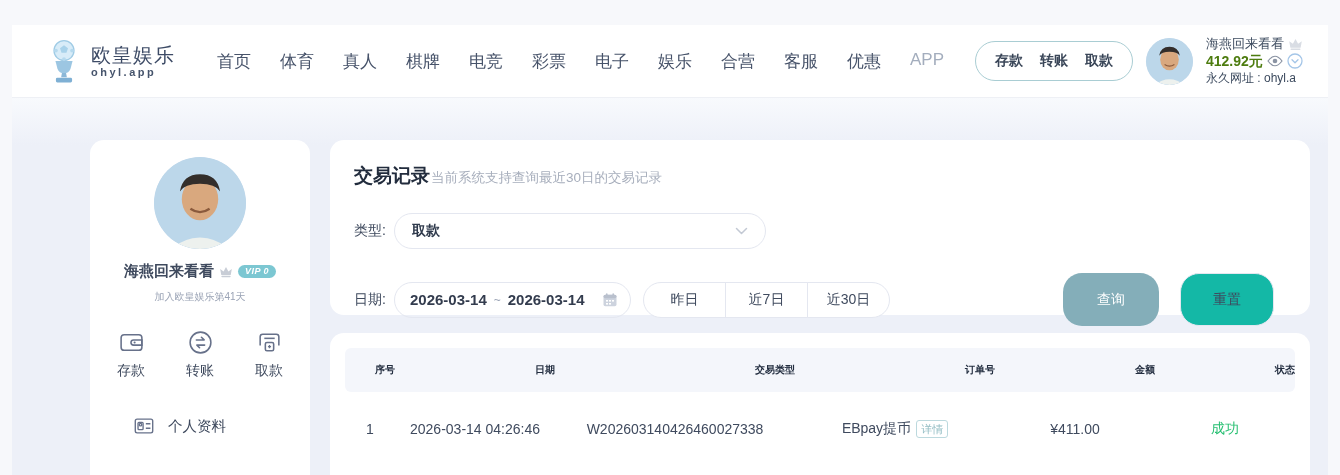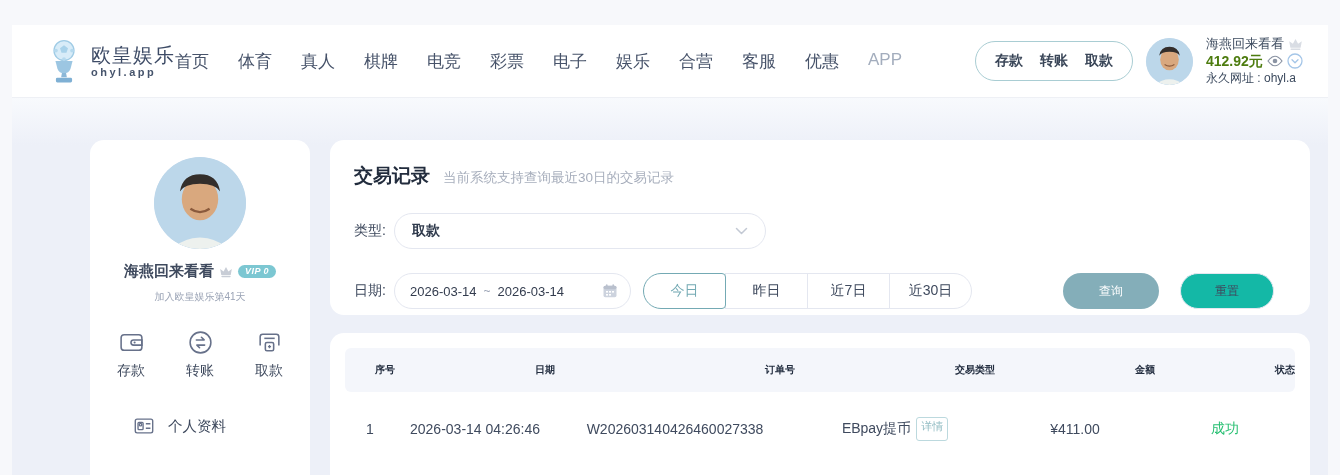--- a/index.html
+++ b/index.html
@@ -4,21 +4,21 @@
 <style>
 *{margin:0;padding:0;box-sizing:border-box}
 html,body{width:1340px;height:475px;overflow:hidden}
 body{font-family:"Liberation Sans","DejaVu Sans",sans-serif;background:#f7f8fb;color:#3d4a5e;position:relative}
 
 
 .navbar{position:absolute;top:25px;left:12px;right:12px;height:72px;background:#fff;display:flex;align-items:center;padding:0 10px 0 33px;box-shadow:0 1px 0 #eef0f5;z-index:2}
 .logo{display:flex;align-items:center;gap:8px;cursor:pointer}
 .logo-text .brand-name{font-size:20px;font-weight:400;color:#3d4b66;letter-spacing:1px;line-height:22px}
 .logo-text .brand-domain{font-size:11px;color:#46546c;letter-spacing:2.5px;font-weight:700;line-height:13px}
-.nav-links{display:flex;gap:29px;}
+.nav-links{display:flex;gap:29px;margin-left:42px}
 .nav-link{font-size:17px;color:#47536a;cursor:pointer;white-space:nowrap}
 .nav-link.muted{color:#a3adbd}
 .nav-right{margin-left:auto;display:flex;align-items:center;gap:13px}
 .wallet-pill{display:flex;gap:17px;border:1px solid #a9cdd3;border-radius:20px;padding:10px 19px;align-items:center}
 .wallet-pill span{font-size:14px;color:#3a4658;font-weight:700;cursor:pointer;white-space:nowrap}
 .avatar{border-radius:50%;overflow:hidden;flex:0 0 auto;cursor:pointer;background:#c4d9ec}
 .avatar svg{display:block;width:100%;height:100%}
 .avatar-sm{width:47px;height:47px}
 .user-info{display:flex;flex-direction:column;gap:1px;line-height:16px;min-width:112px}
 .user-row{display:flex;align-items:center;gap:4px}
@@ -40,51 +40,51 @@
 .quick-actions{margin-top:25px;display:flex;justify-content:space-between;padding:0 27px}
 .qa-item{display:flex;flex-direction:column;align-items:center;gap:6px;cursor:pointer}
 .qa-item .qa-label{font-size:14px;color:#3f4a5e}
 .side-menu{margin-top:27px;text-align:left}
 .menu-item{display:flex;align-items:center;gap:13px;padding:8px 0 8px 43px;margin-bottom:23px;font-size:14.5px;color:#3f4a5e;cursor:pointer}
 
 
 .main{position:absolute;left:318px;right:18px;top:43px}
 .card{background:#fff;border-radius:14px}
 .filter-card{height:175px;padding:23px 36px 0 24px;margin-bottom:18px}
-.title-row{display:flex;align-items:baseline;gap:13px}
+.title-row{display:flex;align-items:baseline;gap:1px}
 .page-title{font-size:19px;font-weight:700;color:#222c3d}
 .page-subtitle{font-size:13.5px;color:#a7aebc}
 .filter-row{display:flex;align-items:center;margin-top:24px}
 .filter-label{font-size:14px;color:#3f4a5e;width:40px;flex:0 0 auto}
 .select-box{width:372px;height:36px;border:1px solid #e4e7f0;border-radius:18px;display:flex;align-items:center;padding:0 17px;cursor:pointer}
 .select-value{font-size:14px;font-weight:700;color:#2f3a4c;flex:1}
 .date-box{width:237px;height:36px;border:1px solid #e4e7f0;border-radius:18px;display:flex;align-items:center;gap:7px;padding:0 12px 0 15px;cursor:pointer}
-.date-val{font-size:13px;font-weight:400;color:#333c4e;white-space:nowrap}
+.date-val{font-size:15px;font-weight:700;color:#333c4e;white-space:nowrap}
 .date-sep{font-size:12px;color:#9aa3b5}
 .date-box .icon{margin-left:auto}
 .range-group{display:flex;margin-left:12px}
 .range-btn{width:83px;height:36px;border:1px solid #e4e7f0;background:#fff;font-size:14px;color:#3f4a5e;display:flex;align-items:center;justify-content:center;cursor:pointer;margin-left:-1px;font-family:inherit}
 .range-btn:first-child{border-radius:18px 0 0 18px;margin-left:0}
 .range-btn:last-child{border-radius:0 18px 18px 0}
 .range-btn.active{border-color:#74aab4;color:#74aab4;z-index:1;border-radius:18px 4px 4px 18px}
 .action-btns{margin-left:auto;display:flex;gap:21px}
-.btn{height:36px;border-radius:19px;font-size:12px;display:flex;align-items:center;justify-content:center;cursor:pointer;font-family:inherit}
+.btn{height:53px;border-radius:19px;font-size:14px;display:flex;align-items:center;justify-content:center;cursor:pointer;font-family:inherit}
 .btn-primary{width:96px;background:#84aeb9;border:none;color:#fff}
 .btn-ghost{width:94px;background:#14b8a6;border:1px solid #e4e7f0;color:#3f4a5e}
 
 
 .table-card{padding:15px 15px 20px;height:185px}
 .tgrid{display:grid;grid-template-columns:50px 160px 240px 200px 160px 1fr;align-items:center}
 .thead{background:#f4f6fb;border-radius:6px;height:44px}
 .th{font-size:10px;font-weight:700;color:#232e40;text-align:right}
 .trow{height:74px}
 .td{font-size:14px;color:#3f4a5e;text-align:center}
 .td.status{color:#26bf71}
 .type-cell{display:flex;align-items:center;justify-content:center;gap:5px}
-.detail-badge{border:1px solid #bcd9de;color:#93bdc4;font-size:11px;padding:1px 4px 6px;border-radius:3px;cursor:pointer;white-space:nowrap}
+.detail-badge{border:1px solid #bcd9de;color:#93bdc4;font-size:11px;padding:1px 4px 0;border-radius:3px;cursor:pointer;white-space:nowrap}
 svg{display:block}
 </style>
 </head>
 <body>
 
 <header class="navbar">
   <div class="logo">
     <span class="icon">
       <svg width="38" height="46" viewBox="0 0 40 48">
         <circle cx="20" cy="13" r="10.5" fill="#d8ecf8" stroke="#9fcbe5" stroke-width="1.4"></circle>
@@ -287,38 +287,37 @@
               <rect x="10.4" y="1.2" width="1.6" height="3" rx=".8" fill="#b9c0cd"></rect>
               <rect x="4" y="8" width="2" height="1.6" fill="#fff"></rect>
                 <rect x="7" y="8" width="2" height="1.6" fill="#fff"></rect>
                 <rect x="10" y="8" width="2" height="1.6" fill="#fff"></rect>
               <rect x="4" y="11" width="2" height="1.6" fill="#fff"></rect>
                 <rect x="7" y="11" width="2" height="1.6" fill="#fff"></rect>
             </svg>
           </span>
         </div>
         <div class="range-group">
-          <button class="range-btn active">今日</button>
           <button class="range-btn">昨日</button>
           <button class="range-btn">近7日</button>
           <button class="range-btn">近30日</button>
         </div>
         <div class="action-btns">
           <button class="btn btn-primary">查询</button>
           <button class="btn btn-ghost">重置</button>
         </div>
       </div>
     </section>
 
     <section class="card table-card">
       <div class="tgrid thead">
         <div class="th">序号</div>
         <div class="th">日期</div>
+        <div class="th">交易类型</div>
         <div class="th">订单号</div>
-        <div class="th">交易类型</div>
         <div class="th">金额</div>
         <div class="th">状态</div>
       </div>
       <div class="tgrid trow">
         <div class="td">1</div>
         <div class="td">2026-03-14 04:26:46</div>
         <div class="td">W202603140426460027338</div>
         <div class="td type-cell">
           <span>EBpay提币</span>
           <span class="detail-badge">详情</span>

